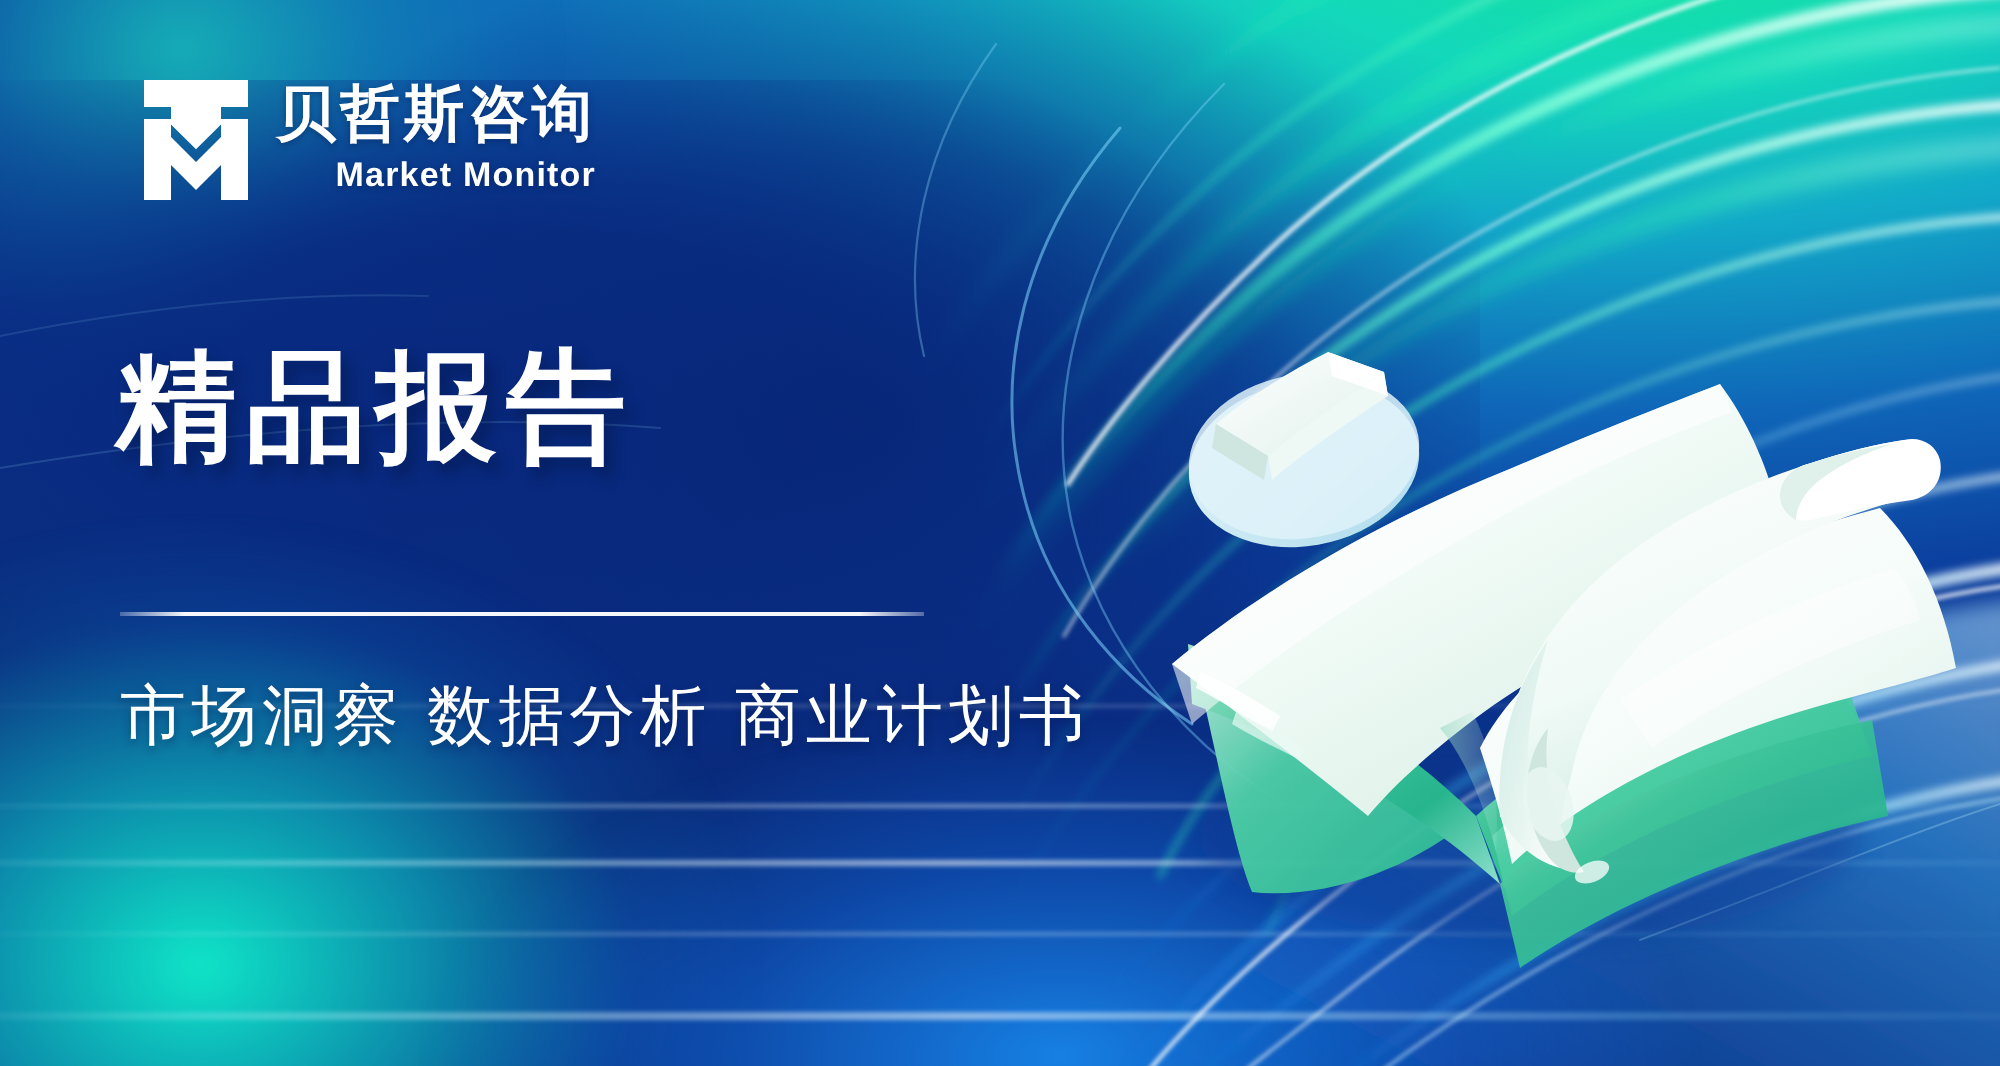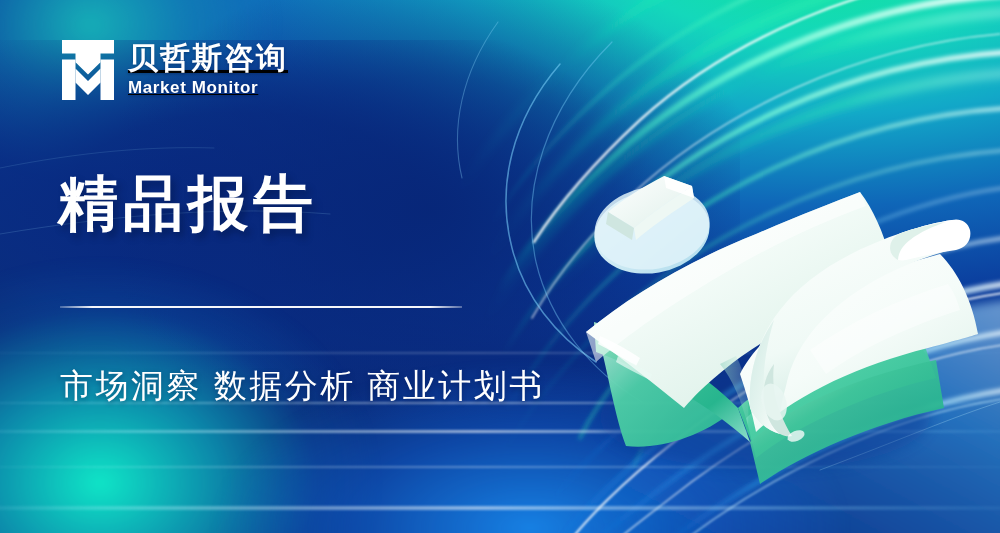--- a/index.html
+++ b/index.html
@@ -55,51 +55,51 @@
   .arcs{position:absolute;inset:0;}
 
   
   .streak{
     position:absolute;left:-6%;width:112%;
     background:linear-gradient(90deg, rgba(255,255,255,0) 0%, rgba(190,245,255,.55) 18%, rgba(255,255,255,.92) 48%, rgba(160,230,255,.45) 78%, rgba(255,255,255,0) 100%);
     filter:blur(1.1px);
   }
 
   
-  .logo{position:absolute;left:62px;top:40px;display:flex;align-items:center;gap:14px;text-decoration:underline;}
+  .logo{position:absolute;left:72px;top:40px;display:flex;align-items:center;gap:14px;}
   .logo-mark{width:52px;height:60px;flex:0 0 auto;}
   .logo-text{display:flex;flex-direction:column;justify-content:center;}
   .logo-cn{
     color:#ffffff;font-size:30px;font-weight:bold;line-height:1.05;
     letter-spacing:2px;white-space:nowrap;
     text-shadow:0 1px 3px rgba(4,28,80,.45);
   }
   .logo-en{
     color:#ffffff;font-size:17px;font-weight:bold;line-height:1.25;
     letter-spacing:.6px;white-space:nowrap;margin-top:3px;
     text-shadow:0 1px 3px rgba(4,28,80,.45);
+    text-align:right;
   }
 
   
   .headline{
     position:absolute;left:58px;top:172px;
     color:#ffffff;font-size:60px;font-weight:bold;
     letter-spacing:5px;line-height:1.05;white-space:nowrap;
     text-shadow:4px 5px 7px rgba(3,20,64,.45);
   }
   .divider{
     position:absolute;left:60px;top:306px;width:402px;height:2px;
     background:linear-gradient(90deg, rgba(255,255,255,.25) 0%, rgba(255,255,255,.96) 8%, rgba(255,255,255,.96) 92%, rgba(255,255,255,.30) 100%);
   }
   .subtitle{
     position:absolute;left:60px;top:336px;
     color:#ffffff;font-size:33px;font-weight:normal;
     letter-spacing:2.5px;white-space:nowrap;
     text-shadow:0 2px 5px rgba(3,20,64,.40);
-    margin-top:28px;
   }
 
   
   .book{position:absolute;left:560px;top:150px;width:420px;height:340px;}
   .book svg{width:100%;height:100%;display:block;}
 </style>
 </head>
 <body>
 
 <div class="stage">

